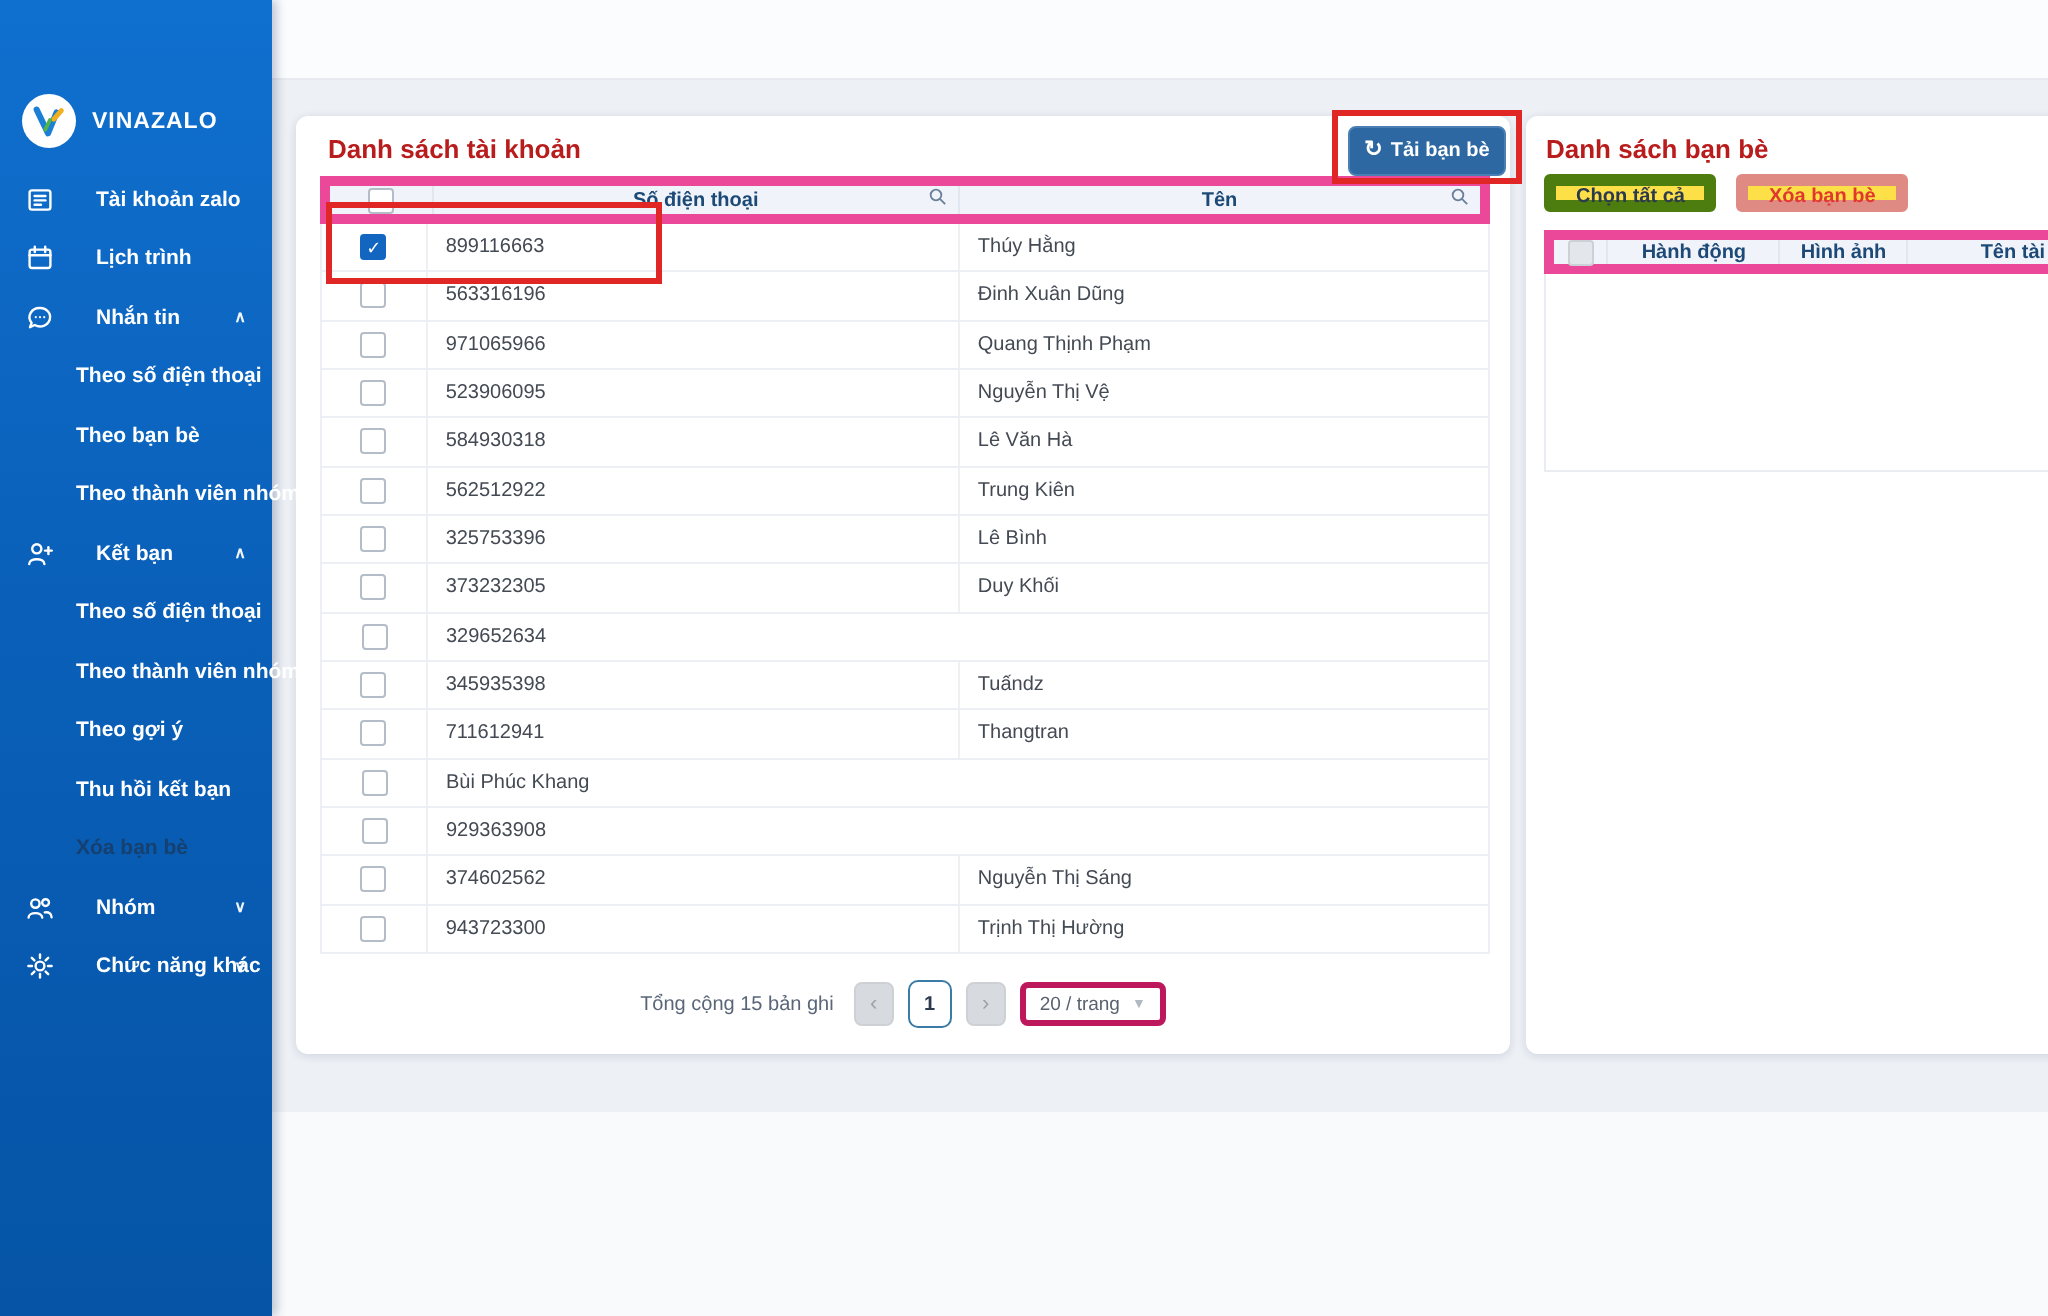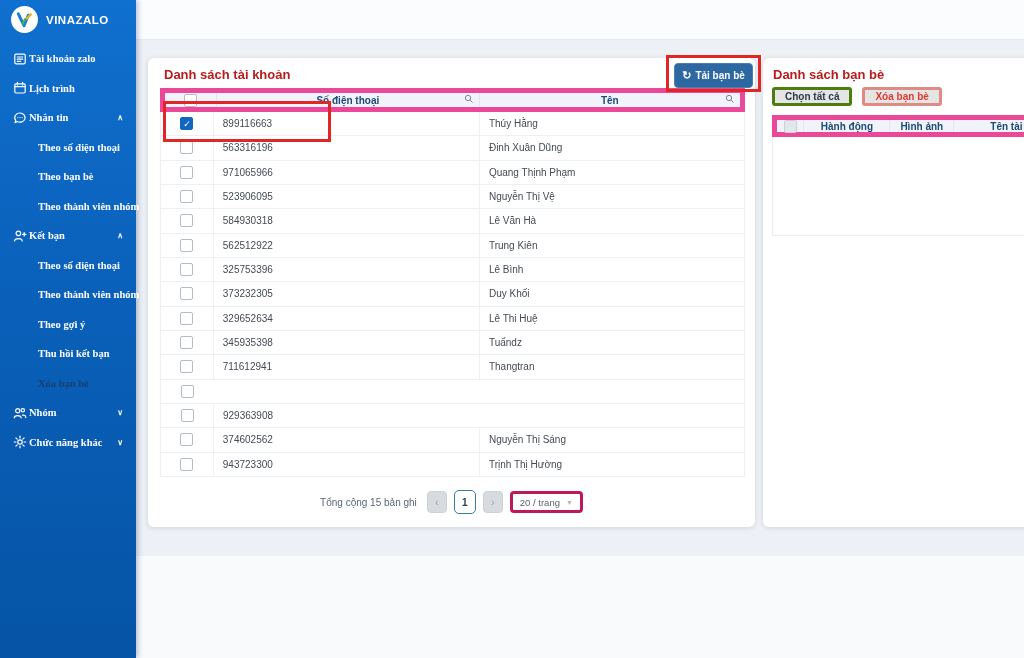--- a/index.html
+++ b/index.html
@@ -11,28 +11,28 @@
   }
   
   .topbar { position:absolute; left:136px; top:0; right:0; height:40px;
     background:#fbfcfe; border-bottom:1px solid #e7eaf0; }
   .content-bg { position:absolute; left:136px; top:40px; right:0; height:516px;
     background:#edf0f5; }
   
   .sidebar { position:absolute; left:0; top:0; width:136px; height:658px;
     background:linear-gradient(180deg,#1070cf 0%,#0a60b9 45%,#0554a6 100%);
     color:#fff; z-index:5; box-shadow:2px 0 5px rgba(10,40,90,.28); }
-  .logo-row { display:flex; align-items:center; gap:8px; padding:7px 0 8px 11px; height:40px; }
+  .logo-row { display:flex; align-items:center; gap:8px; padding:7px 0 8px 11px; height:40px;margin-top:41px; }
   .logo-badge { width:27px; height:27px; border-radius:50%; background:#fff;
     display:flex; align-items:center; justify-content:center; flex:none; }
   .brand { font-size:11.5px; font-weight:bold; letter-spacing:.5px; }
   .nav { margin-top:4px; }
-  .nav-item { height:29.5px; display:flex; align-items:center; gap:2px;
+  .nav-item { height:29.5px; display:flex; align-items:center; gap:21px;
     font-size:10.5px; font-weight:bold; padding-left:13px; position:relative;
-    cursor:pointer; white-space:nowrap;font-family:Liberation Serif, serif; }
+    cursor:pointer; white-space:nowrap; }
   .nav-item.sub { padding-left:38px; }
   .nav-item.active { color:#16406f; }
   .nav-icon { width:14px; height:14px; display:flex; align-items:center; justify-content:center; flex:none; }
   .chev { position:absolute; right:13px; font-size:8px; opacity:.95; }
   
   .card { position:absolute; background:#fff; border-radius:6px;
     box-shadow:0 1px 5px rgba(25,45,85,.14); z-index:2; }
   #accounts-card { left:148px; top:58px; width:607px; height:469px; }
   #friends-card  { left:763px; top:58px; width:282px; height:469px; }
   .card-title { font-size:13px; font-weight:bold; color:#b91c1c; }
@@ -78,21 +78,21 @@
     justify-content:center; cursor:default; font-family:"Liberation Sans", sans-serif; }
   .pg-num { width:22px; height:24px; background:#fff; border:1px solid #3a7ca6;
     border-radius:5px; color:#2c3a4e; font-size:10px; font-weight:bold;
     display:flex; align-items:center; justify-content:center; cursor:pointer;
     font-family:"Liberation Sans", sans-serif; }
   .pg-size { height:22px; padding:0 7px; background:#fff; border:3px solid #be185d;
     border-radius:4px; color:#5a6270; font-size:9.5px; display:flex; align-items:center;
     gap:6px; cursor:pointer; }
   .pg-size .chev-d { font-size:7px; color:#b2b8c0; }
   
-  .btn-outline { height:19px; padding:0 10px; background:#e5e5e5; border:3px solid #4d7c0f;
+  .btn-outline { height:19px; padding:0 10px; background:#fde047; border:6px solid #4d7c0f;
     border-radius:3px; font-size:10px; font-weight:bold; color:#2c3a4e; cursor:pointer;
     font-family:"Liberation Sans", sans-serif; }
   .btn-danger { border-color:#e08a84; color:var(--danger,#e0382e); }
   .friends-actions { position:absolute; left:9px; top:29px; display:flex; gap:10px; }
   #friends-table { left:9px; top:57px; width:324px; }
   #friends-table .thead { height:22px; }
   .friends-empty { height:99px; border:1px solid #e9ecf0; border-top:none; background:#fff; }
   
   .annotation { position:absolute; border:3px solid var(--annotation-red,#e12626);
     z-index:20; pointer-events:none; }
@@ -307,40 +307,40 @@
             <span class="cb"></span>
           </div>
           <div class="cell phonecol">373232305</div>
           <div class="cell namecol">Duy Khối</div>
         </div>
         <div class="arow">
           <div class="cell cbcol">
             <span class="cb"></span>
           </div>
           <div class="cell phonecol">329652634</div>
-          <div class="cell namecol">Lê Thi Huệ</div>
         </div>
         <div class="arow">
           <div class="cell cbcol">
             <span class="cb"></span>
           </div>
           <div class="cell phonecol">345935398</div>
           <div class="cell namecol">Tuấndz</div>
         </div>
         <div class="arow">
           <div class="cell cbcol">
             <span class="cb"></span>
           </div>
           <div class="cell phonecol">711612941</div>
           <div class="cell namecol">Thangtran</div>
         </div>
         <div class="arow">
           <div class="cell cbcol">
             <span class="cb"></span>
           </div>
+          <div class="cell namecol">Bùi Phúc Khang</div>
         </div>
         <div class="arow">
           <div class="cell cbcol">
             <span class="cb"></span>
           </div>
           <div class="cell phonecol">929363908</div>
         </div>
         <div class="arow">
           <div class="cell cbcol">
             <span class="cb"></span>

